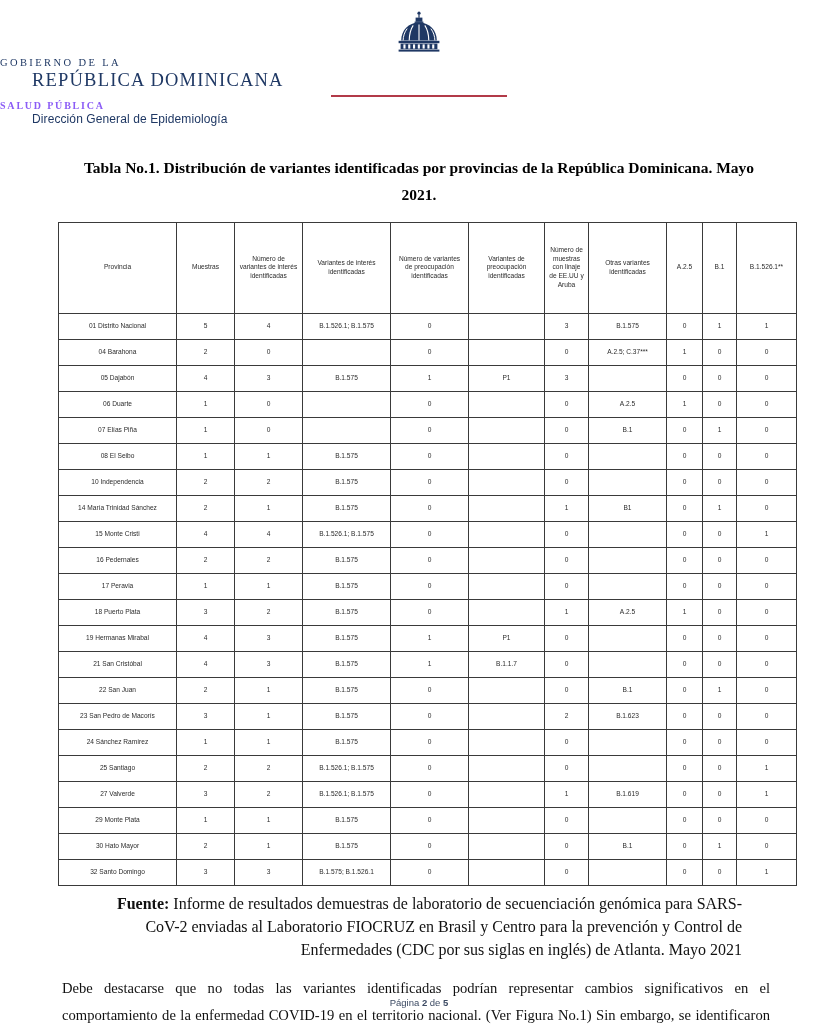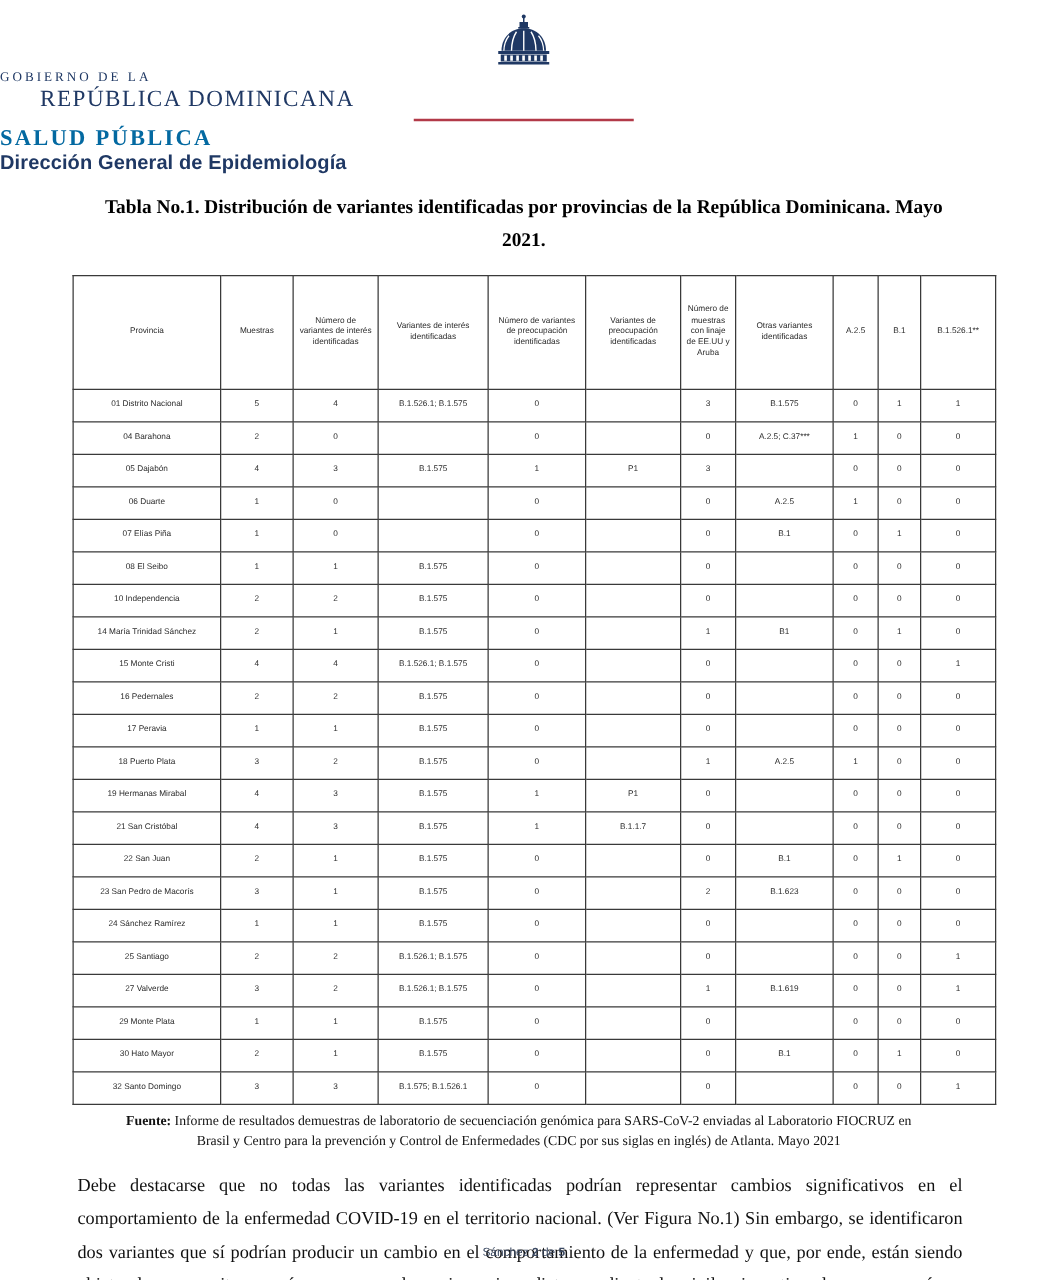--- a/index.html
+++ b/index.html
@@ -45,51 +45,52 @@
     padding-left: 32px;
   }
   .rule-red {
     width: 176px;
     height: 1.6px;
     background: #b23a48;
     margin: 4px auto 3px auto;
   }
   .salud-line {
     font-family: "Liberation Serif", serif;
-    font-size: 18px;
+    font-size: 10px;
     letter-spacing: 1.8px;
-    color: #0369a1;
+    color: #8b5cf6;
     font-weight: bold;
     margin-top: 1px;
   }
   .vice-line {
     font-family: "Liberation Sans", sans-serif;
     font-size: 10.5px;
     color: #1f3864;
     font-weight: bold;
     margin-top: 7px;
     letter-spacing: 0.2px;
   }
   .direccion-line {
     font-family: "Liberation Sans", sans-serif;
-    font-size: 16px;
+    font-size: 12px;
     color: #1f3864;
-    font-weight: bold;
+    font-weight: normal;
     margin-top: 1px;
     letter-spacing: 0.1px;
+    padding-left: 32px;
   }
 
   
   .table-title {
     font-family: "Liberation Serif", serif;
     font-weight: bold;
     font-size: 15.5px;
     text-align: center;
     line-height: 1.75;
-    margin: 12px 72px 0 72px;
+    margin: 28px 72px 0 72px;
     color: #000;
   }
 
   
   .table-wrap {
     margin: 14px 62px 0 58px;
   }
   table.variants {
     border-collapse: collapse;
     width: 718px;
@@ -121,23 +122,23 @@
     font-size: 6.8px;
     line-height: 1.3;
   }
   
   th.sep-left, td.sep-left { border-left-width: 1.4px; border-left-color: #222; }
 
   
   .fuente {
     margin: 6px 96px 0 88px;
     font-family: "Liberation Serif", serif;
-    font-size: 11px;
+    font-size: 16px;
     line-height: 1.45;
-    text-align: center;
+    text-align: right;
     color: #111;
   }
   .fuente b { font-weight: bold; }
 
   
   .body-par {
     margin: 14px 68px 0 62px;
     font-family: "Liberation Serif", serif;
     font-size: 14.6px;
     line-height: 1.82;
@@ -524,14 +525,14 @@
   </table>
 </div>
 
 <div class="fuente">
   <b>Fuente:</b><span> Informe de resultados demuestras de laboratorio de secuenciación genómica para SARS-CoV-2 enviadas al Laboratorio FIOCRUZ en Brasil y Centro para la prevención y Control de Enfermedades (CDC por sus siglas en inglés) de Atlanta. Mayo 2021</span>
 </div>
 
 <p class="body-par">Debe destacarse que no todas las variantes identificadas podrían representar cambios significativos en el comportamiento de la enfermedad COVID-19 en el territorio nacional. (Ver Figura No.1) Sin embargo, se identificaron dos variantes que sí podrían producir un cambio en el comportamiento de la enfermedad y que, por ende, están siendo objeto de un monitoreo más cercano y de accionar inmediato, mediante la vigilancia activa de casos, en áreas geográficas del país donde se sospeche su circulación. (Ver Figura No.2)</p>
 
 <div class="page-footer">
-  <span>Sánchez </span><b>2</b><span> de </span><b>5</b>
+  <span>Página </span><b>2</b><span> de </span><b>5</b>
 </div>
 
 </body></html>

